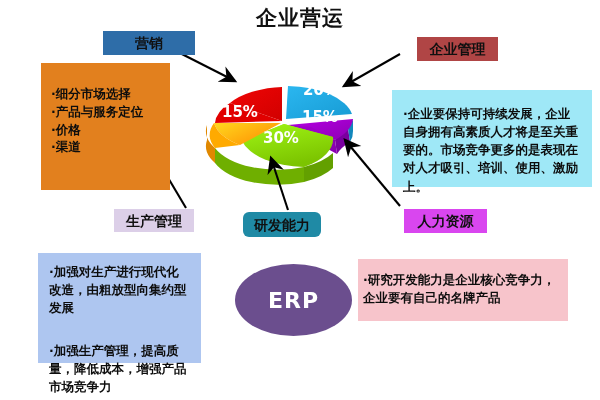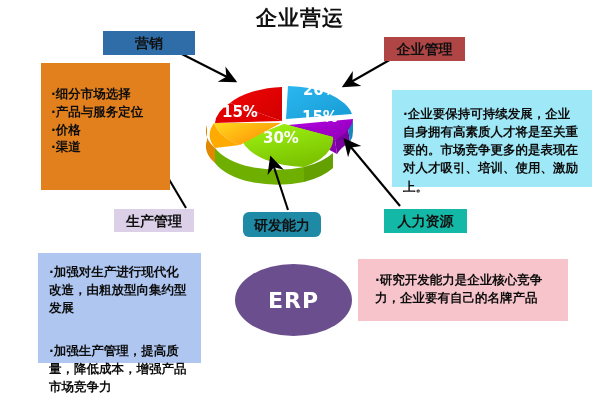--- a/index.html
+++ b/index.html
@@ -8,38 +8,38 @@
   #stage{position:absolute;left:0;top:0;width:600px;height:400px;}
 
   .title{position:absolute;left:215px;top:4px;width:170px;text-align:center;
          font-size:21px;font-weight:bold;color:#111111;letter-spacing:1px;
          font-family:"DejaVu Sans","Liberation Sans",sans-serif;}
 
   
   .chip{position:absolute;display:flex;align-items:center;justify-content:center;
         font-size:14px;font-weight:bold;line-height:1;white-space:nowrap;}
   .chip-marketing{left:103px;top:31px;width:92px;height:24px;background:#2E6DA8;color:#101010;}
-  .chip-entmgmt{left:384px;top:37px;width:81px;height:24px;background:#B04545;color:#101010;}
+  .chip-entmgmt{left:417px;top:37px;width:81px;height:24px;background:#B04545;color:#101010;}
   .chip-production{left:114px;top:209px;width:80px;height:23px;background:#DCCFE8;color:#101010;}
   .chip-rnd{left:243px;top:212px;width:78px;height:25px;background:#1F8AA5;color:#101010;border-radius:6px;}
-  .chip-hr{left:384px;top:209px;width:83px;height:24px;background:#14b8a6;color:#101010;}
+  .chip-hr{left:404px;top:209px;width:83px;height:24px;background:#d946ef;color:#101010;}
 
   
   .panel{position:absolute;box-sizing:border-box;font-size:12.5px;line-height:1.42;
          color:#0d0d0d;font-weight:bold;}
   .panel p{margin:0;}
   .panel-orange{left:41px;top:63px;width:129px;height:127px;background:#E2801E;
                 padding:22px 0 0 10px;}
   .panel-cyan{left:392px;top:90px;width:200px;height:97px;background:#9FE8F7;
               padding:15px 14px 0 11px;line-height:1.45;}
   .panel-periwinkle{left:38px;top:253px;width:163px;height:110px;background:#AEC6F0;
                     padding:10px 10px 0 11px;}
   .panel-periwinkle p+p{margin-top:26px;}
   .panel-pink{left:358px;top:259px;width:210px;height:62px;background:#F7C4CB;
-              padding:12px 10px 0 17px;}
+              padding:12px 10px 0 5px;}
 
   
   .erp{position:absolute;left:235px;top:264px;width:117px;height:72px;
        background:#6B4E8E;border-radius:50%;display:flex;align-items:center;
        justify-content:center;color:#ffffff;font-size:22px;font-weight:bold;
        letter-spacing:1px;}
 
   
   #pie{position:absolute;left:185px;top:45px;width:195px;height:165px;}
   .pct{font-size:15px;font-weight:bold;fill:#ffffff;

